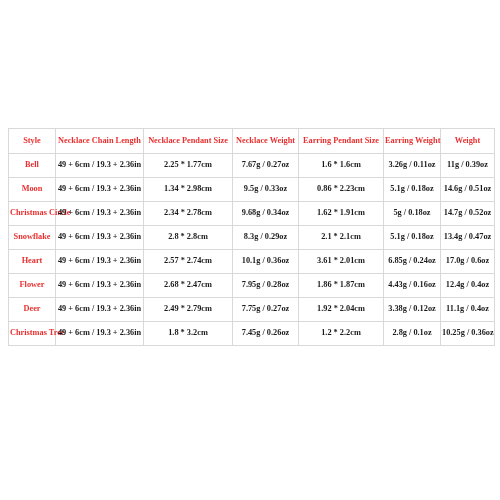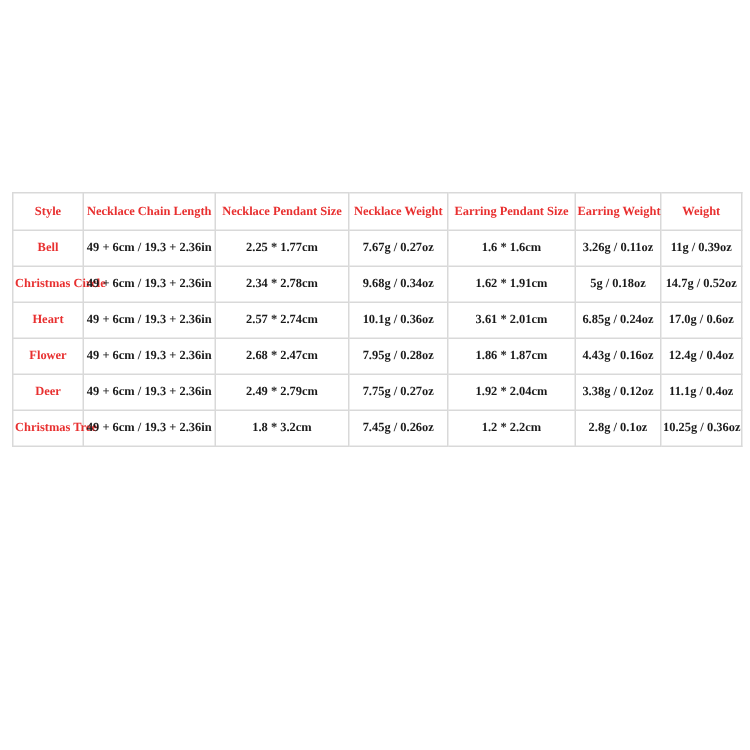--- a/index.html
+++ b/index.html
@@ -97,27 +97,45 @@
           <tr>
             <td class="style-cell">Bell</td>
             <td>49 + 6cm / 19.3 + 2.36in</td>
             <td>2.25 * 1.77cm</td>
             <td>7.67g / 0.27oz</td>
             <td>1.6 * 1.6cm</td>
             <td>3.26g / 0.11oz</td>
             <td>11g / 0.39oz</td>
           </tr>
           <tr>
+            <td class="style-cell">Moon</td>
+            <td>49 + 6cm / 19.3 + 2.36in</td>
+            <td>1.34 * 2.98cm</td>
+            <td>9.5g / 0.33oz</td>
+            <td>0.86 * 2.23cm</td>
+            <td>5.1g / 0.18oz</td>
+            <td>14.6g / 0.51oz</td>
+          </tr>
+          <tr>
             <td class="style-cell">Christmas Circle</td>
             <td>49 + 6cm / 19.3 + 2.36in</td>
             <td>2.34 * 2.78cm</td>
             <td>9.68g / 0.34oz</td>
             <td>1.62 * 1.91cm</td>
             <td>5g / 0.18oz</td>
             <td>14.7g / 0.52oz</td>
+          </tr>
+          <tr>
+            <td class="style-cell">Snowflake</td>
+            <td>49 + 6cm / 19.3 + 2.36in</td>
+            <td>2.8 * 2.8cm</td>
+            <td>8.3g / 0.29oz</td>
+            <td>2.1 * 2.1cm</td>
+            <td>5.1g / 0.18oz</td>
+            <td>13.4g / 0.47oz</td>
           </tr>
           <tr>
             <td class="style-cell">Heart</td>
             <td>49 + 6cm / 19.3 + 2.36in</td>
             <td>2.57 * 2.74cm</td>
             <td>10.1g / 0.36oz</td>
             <td>3.61 * 2.01cm</td>
             <td>6.85g / 0.24oz</td>
             <td>17.0g / 0.6oz</td>
           </tr>

